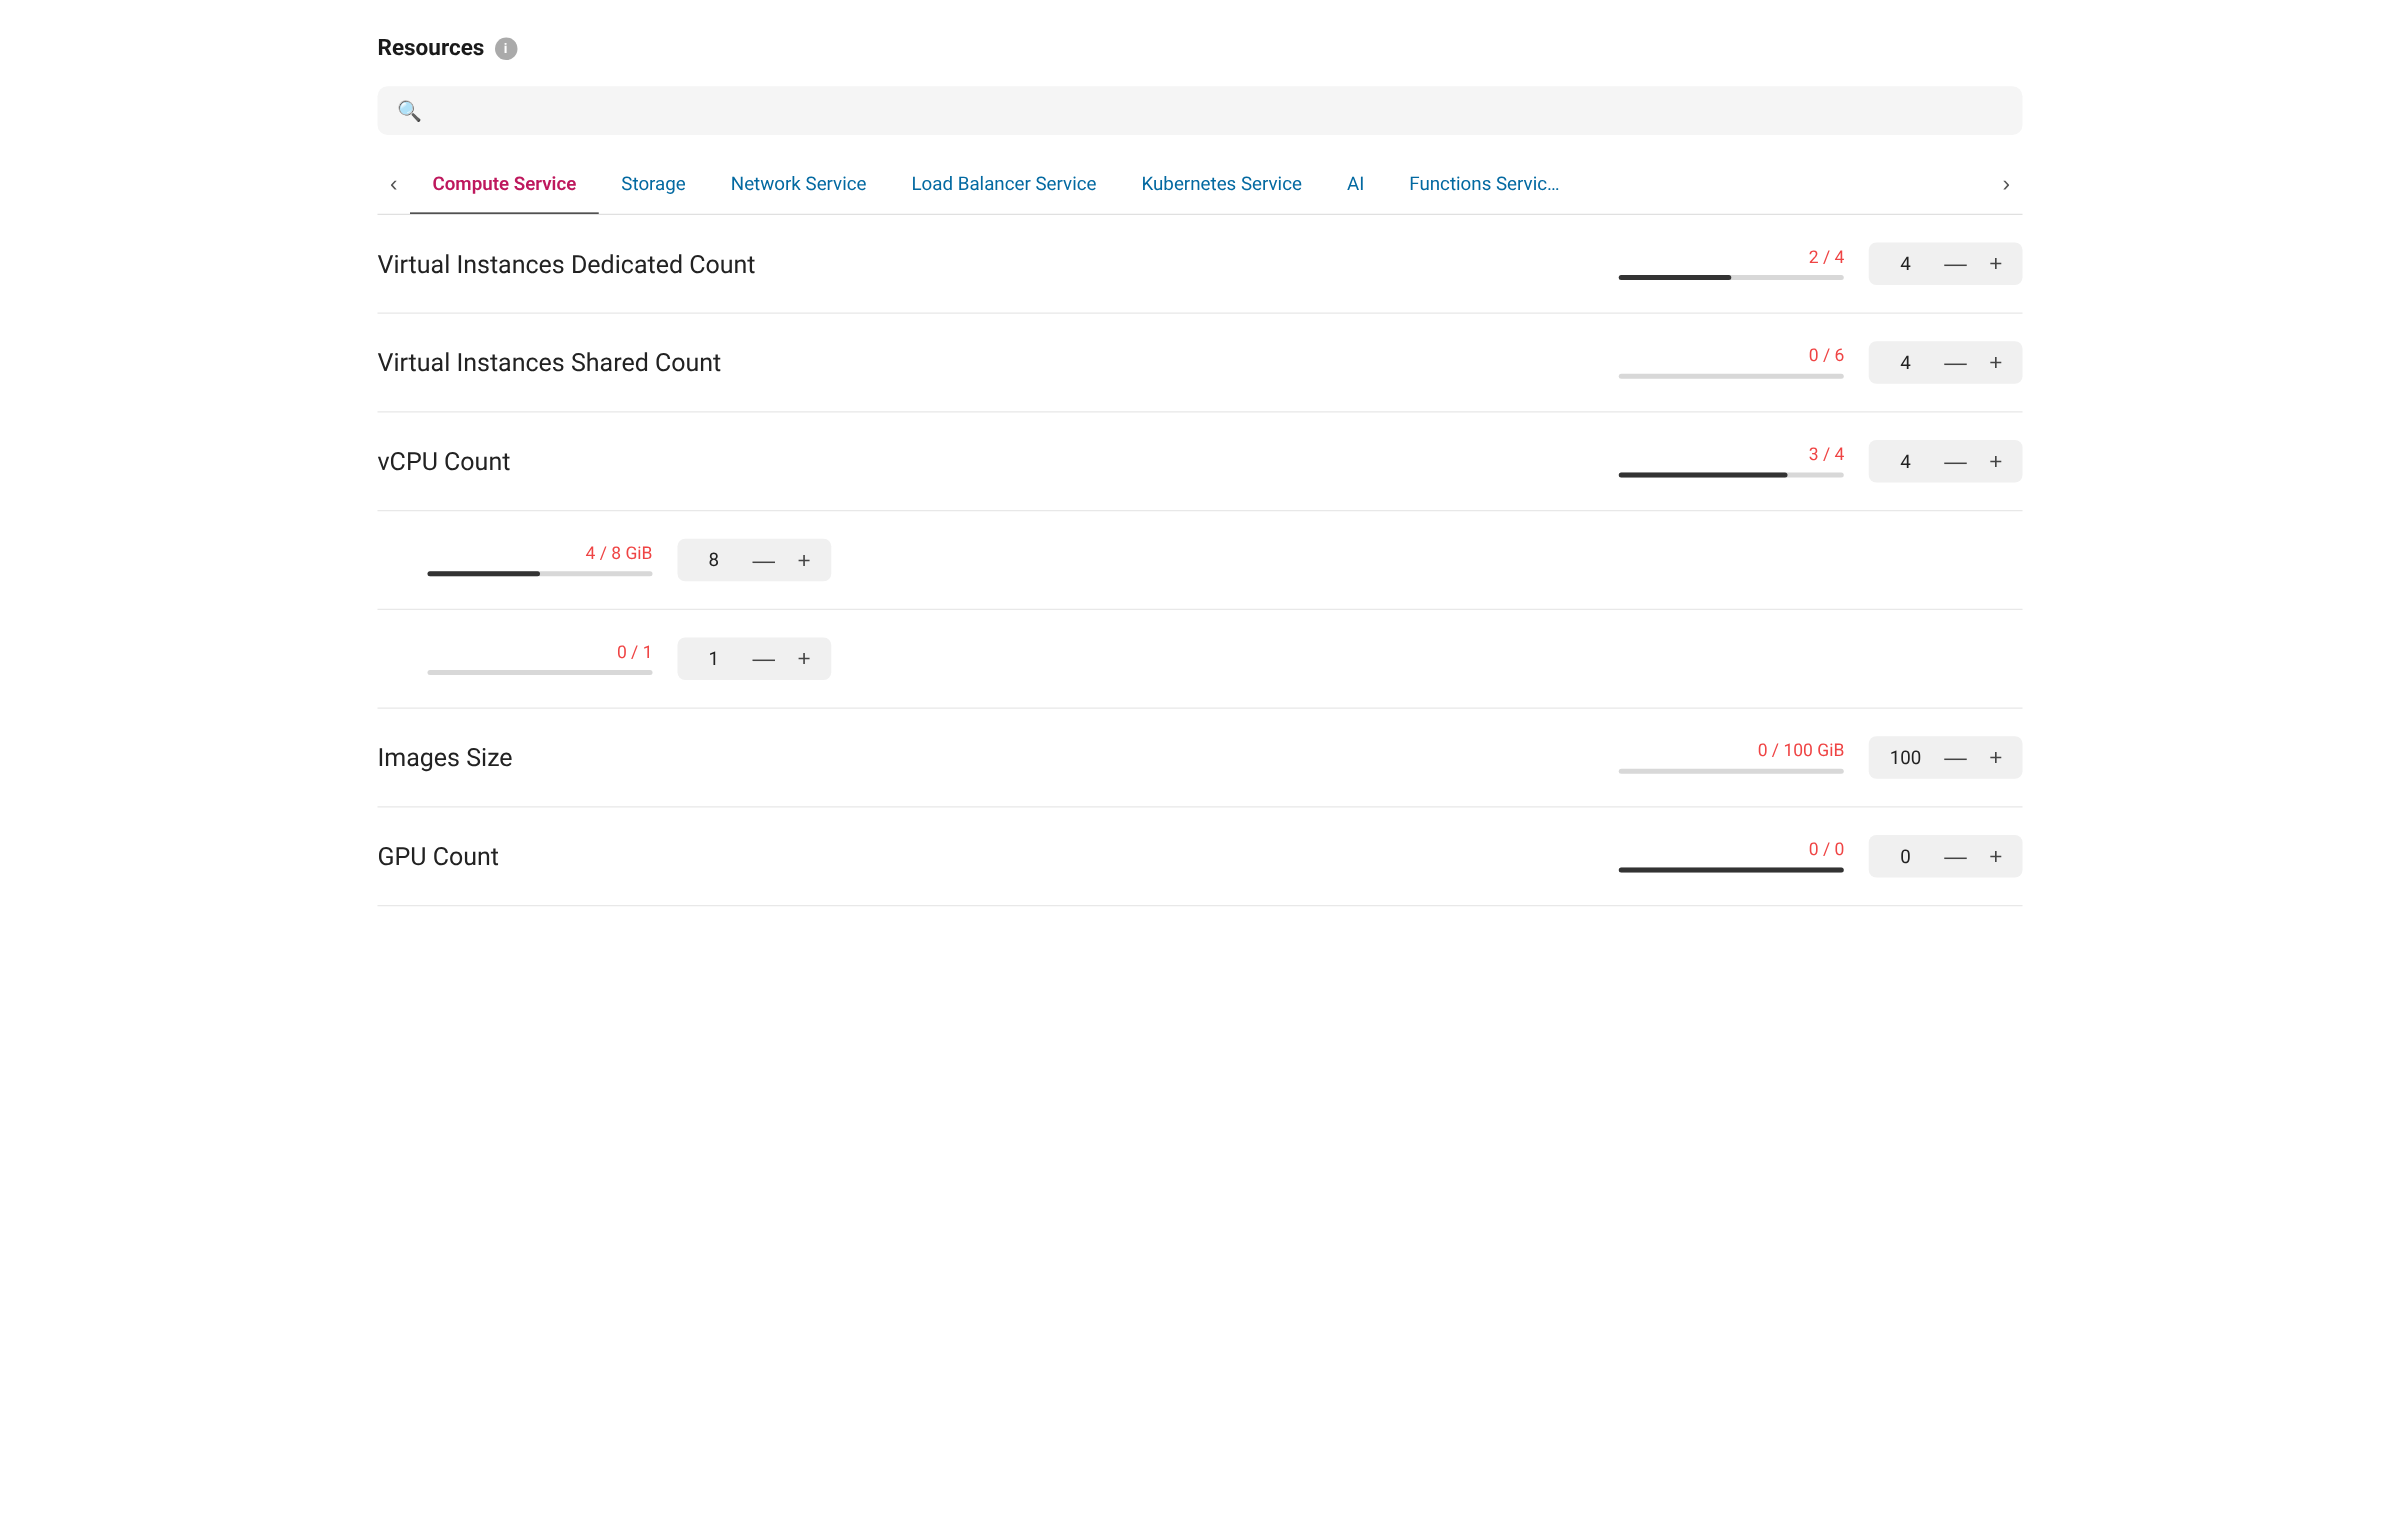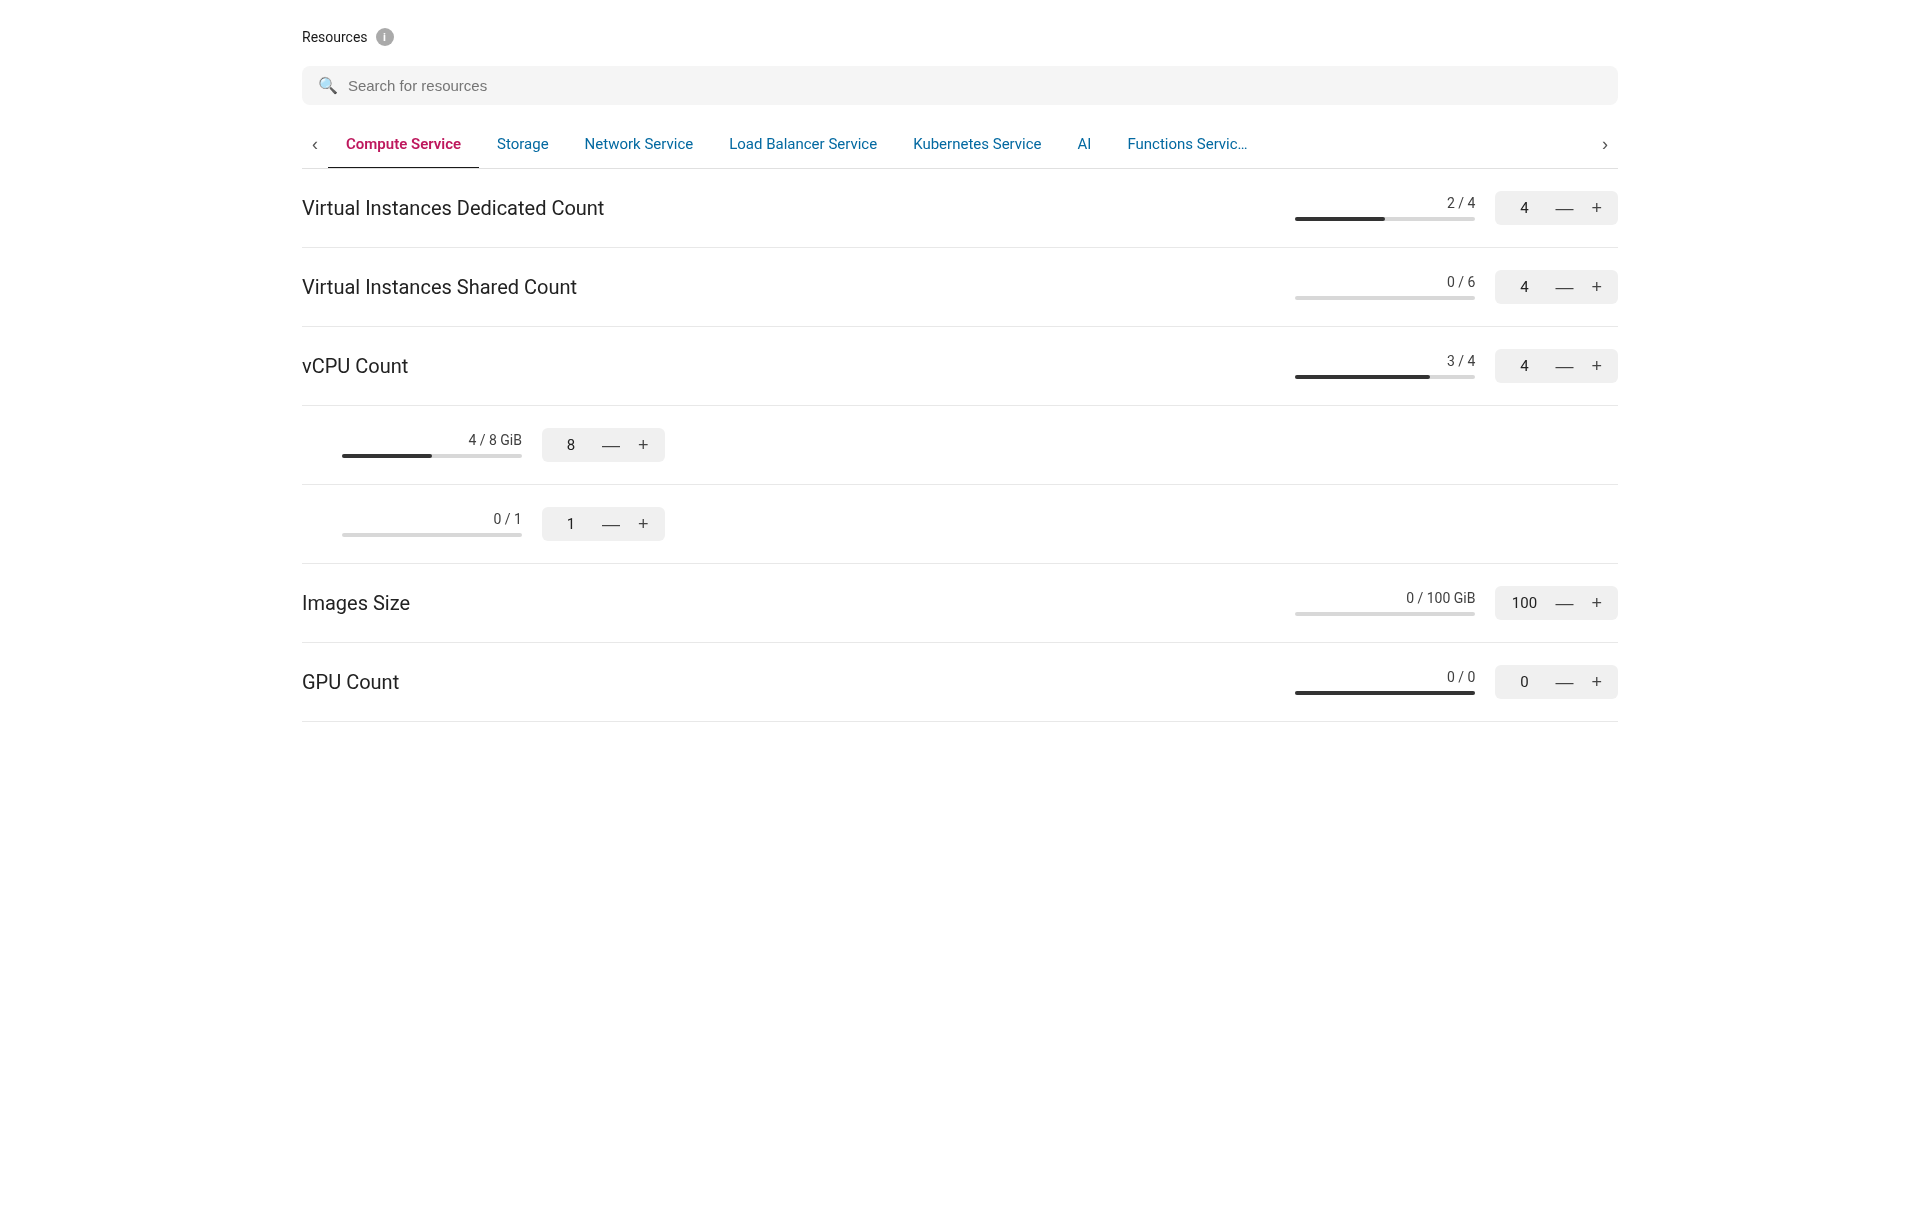--- a/index.html
+++ b/index.html
@@ -14,22 +14,22 @@
       margin: 0 auto;
       padding: 28px 32px;
     }
     .page-header {
       display: flex;
       align-items: center;
       gap: 8px;
       margin-bottom: 20px;
     }
     .page-title {
-      font-size: 14px;
-      font-weight: 400;
+      font-size: 18px;
+      font-weight: 700;
       color: #1a1a1a;
     }
     .info-icon {
       width: 18px;
       height: 18px;
       border-radius: 50%;
       background: #aaa;
       color: #fff;
       display: inline-flex;
       align-items: center;
@@ -112,21 +112,21 @@
     .resource-progress {
       width: 220px;
       margin-right: 20px;
       display: flex;
       flex-direction: column;
       align-items: flex-end;
       gap: 6px;
     }
     .progress-text {
       font-size: 14px;
-      color: #404040;
+      color: #ef4444;
     }
     .progress-bar-bg {
       width: 180px;
       height: 4px;
       background: #d8d8d8;
       border-radius: 2px;
       position: relative;
     }
     .progress-bar-fill {
       height: 4px;
@@ -167,21 +167,20 @@
 
 <div class="container">
 
   <div class="page-header">
     <span class="page-title">Resources</span>
     <span class="info-icon">i</span>
   </div>
 
   <div class="search-bar">
     <span class="search-icon">🔍</span>
-    <input class="search-input" type="text" placeholder="Search for resources" style="">
   </div>
 
   <div class="tabs-wrapper">
     <button class="tab-nav-btn">‹</button>
     <div class="tabs-scroll" id="tabs-container">
         <div class="tab active">Compute Service</div>
         <div class="tab">Storage</div>
         <div class="tab">Network Service</div>
         <div class="tab">Load Balancer Service</div>
         <div class="tab">Kubernetes Service</div>

